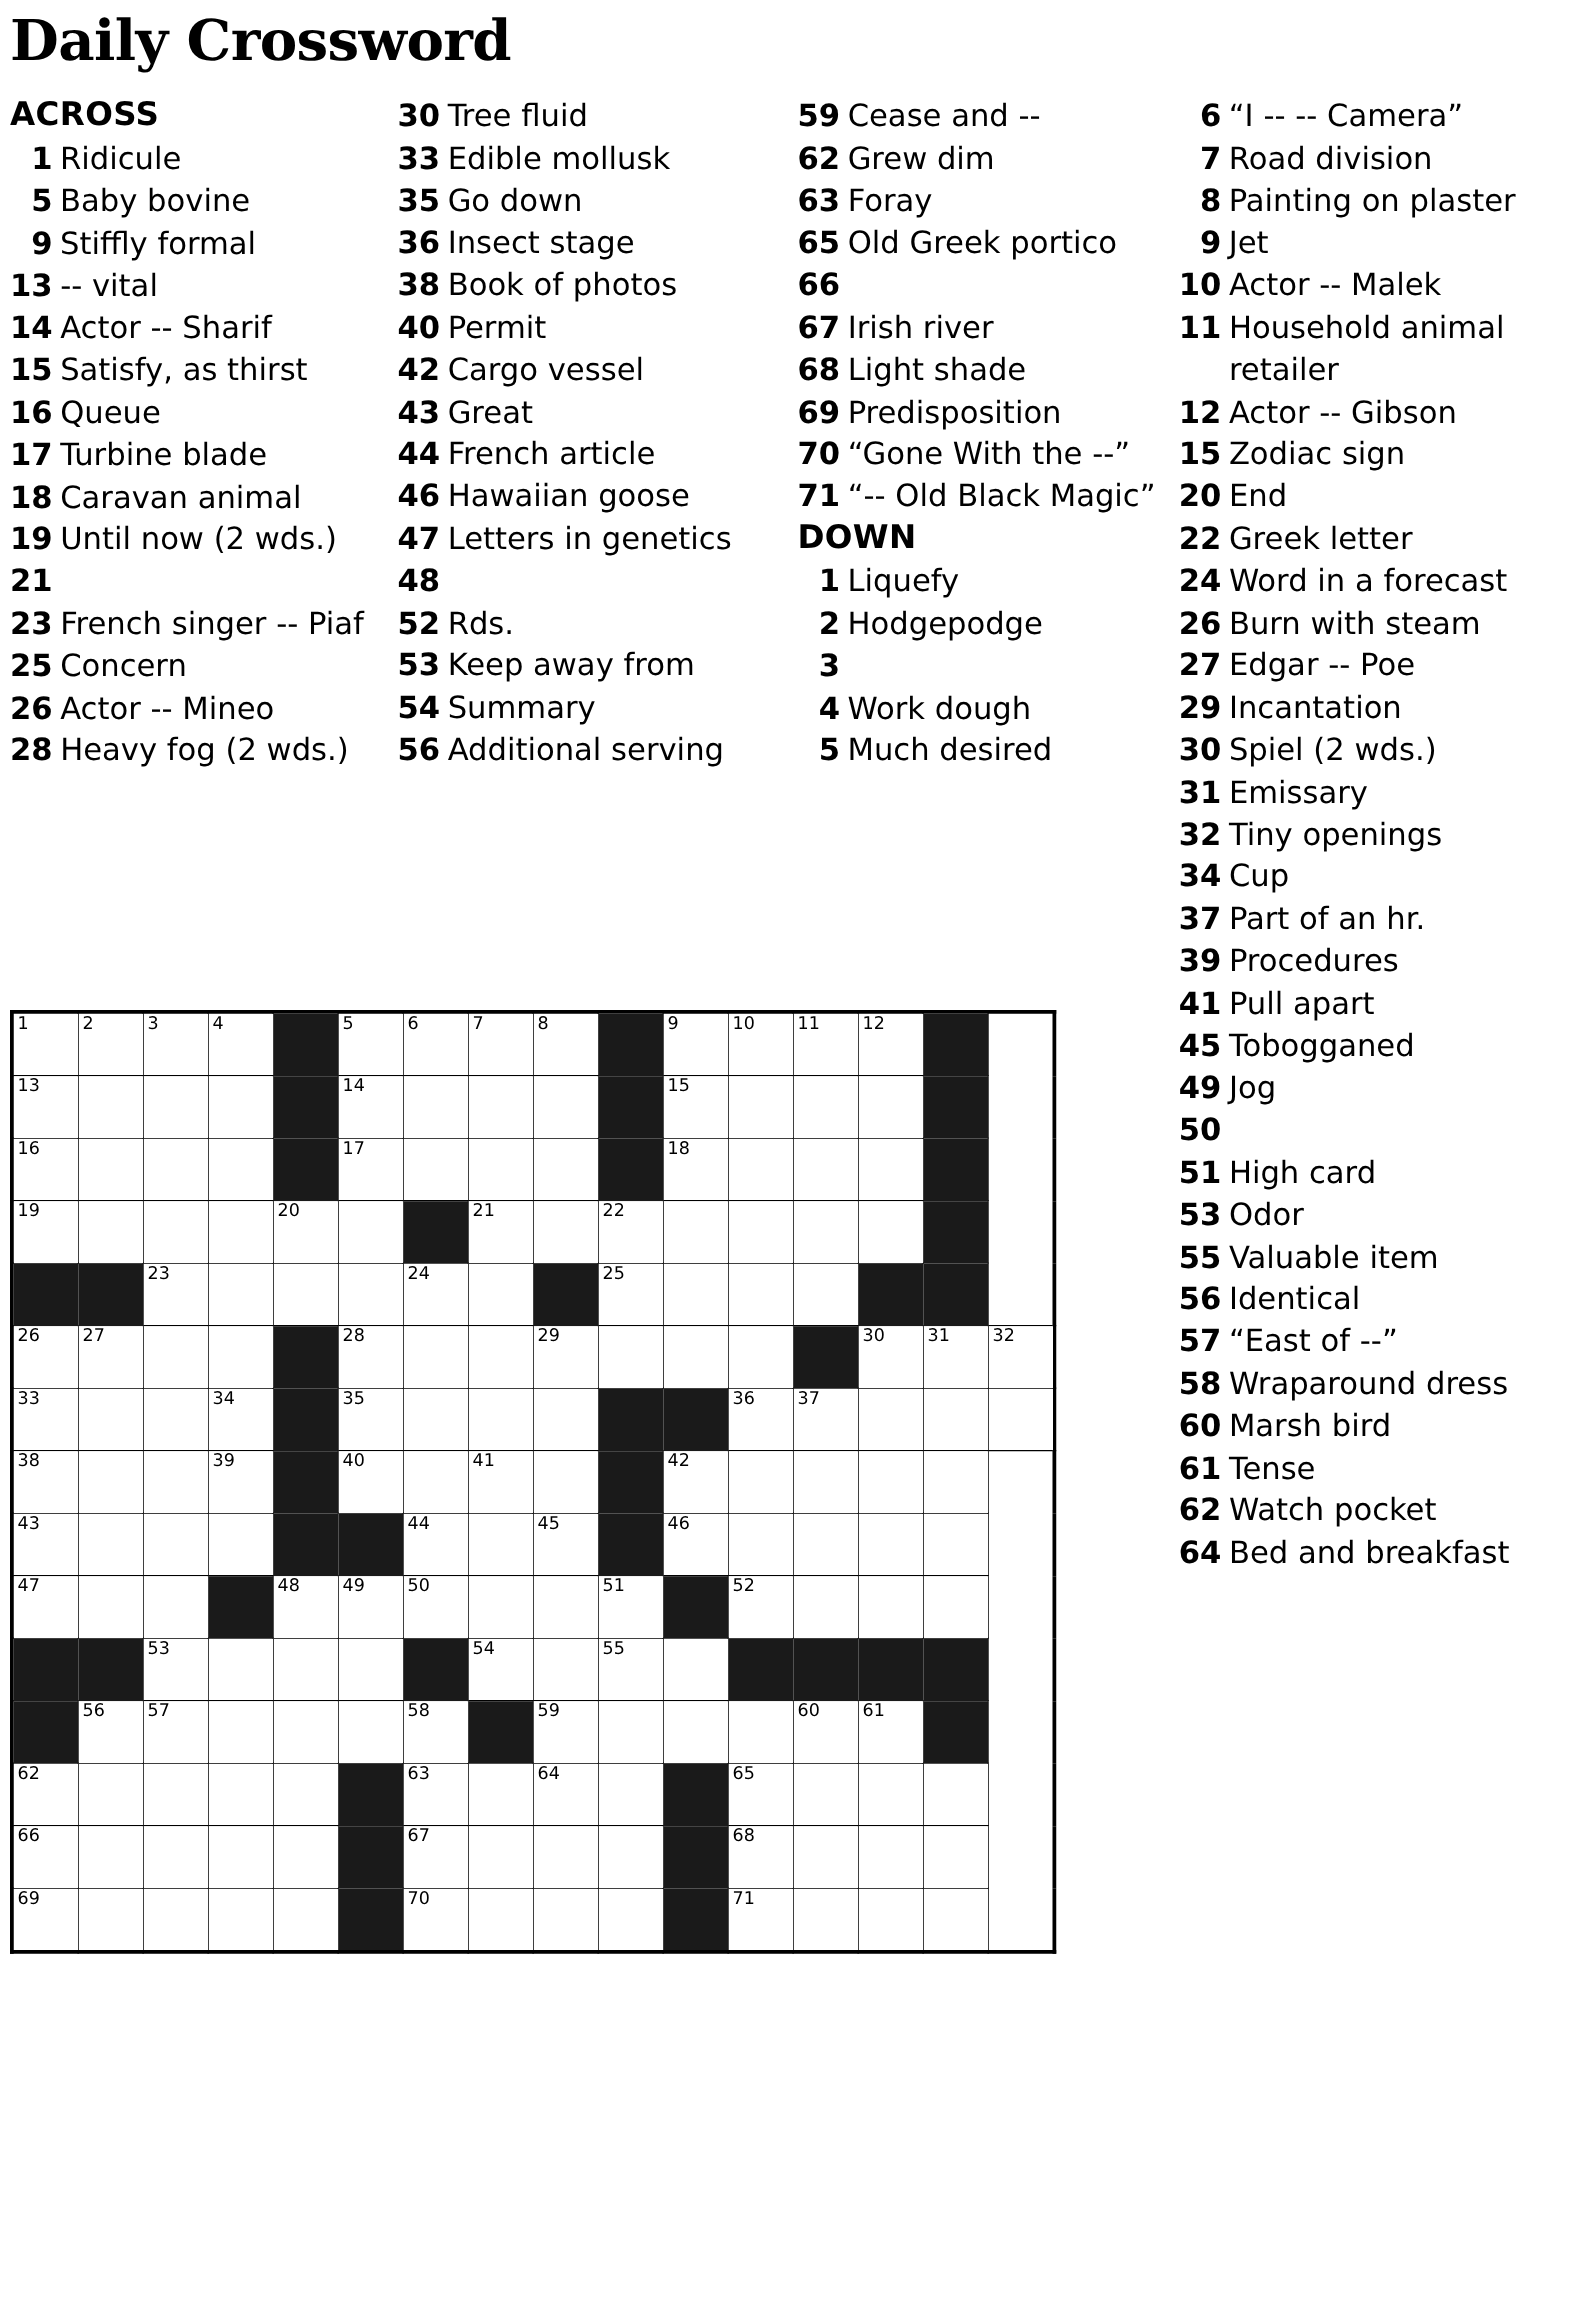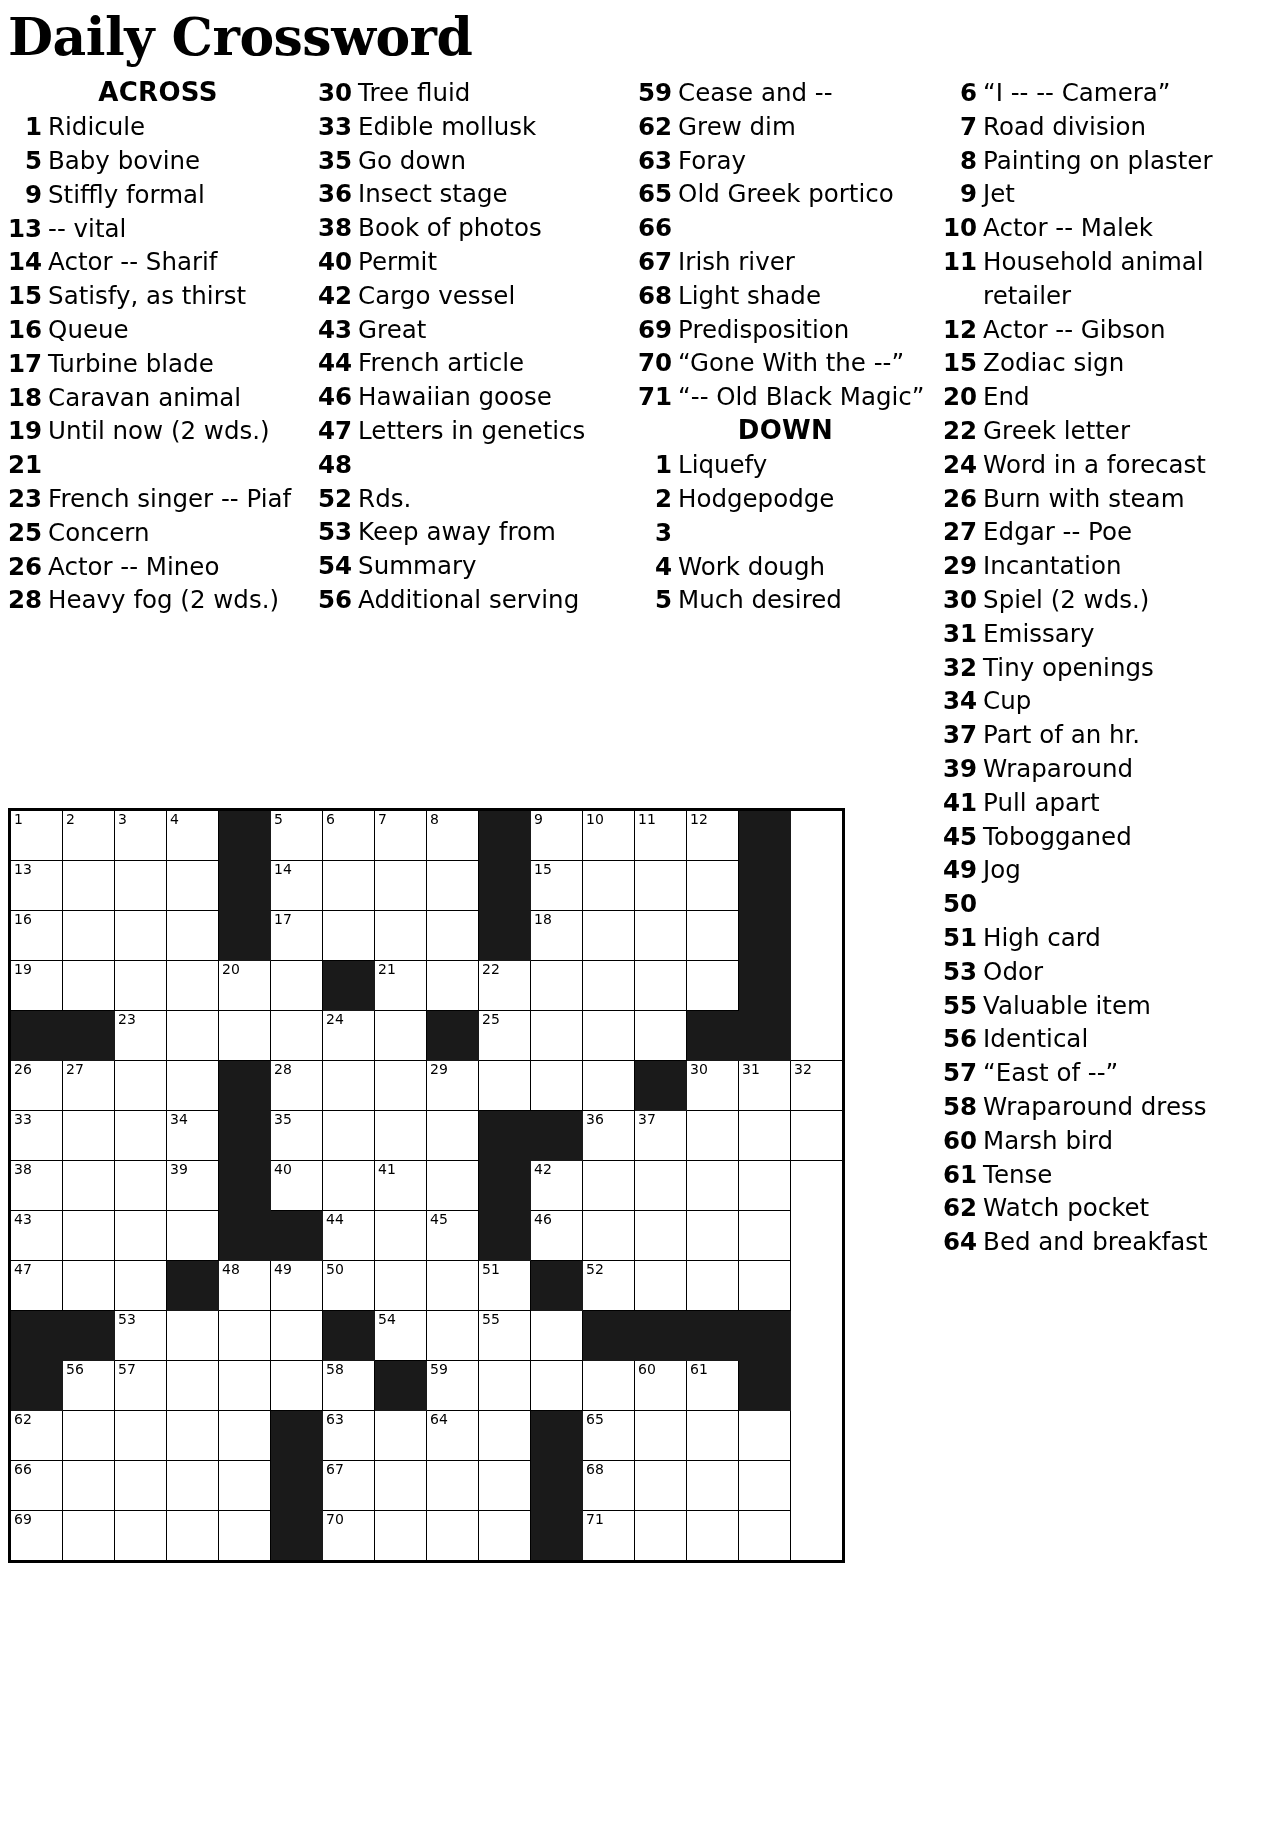--- a/index.html
+++ b/index.html
@@ -17,21 +17,21 @@
   .page {
     position: relative;
     width: 1275px;
     height: 1846px;
     padding: 0;
     box-sizing: border-box;
   }
   .title {
     font-family: "DejaVu Serif", serif;
     font-weight: bold;
-    font-size: 52px;
+    font-size: 45px;
     letter-spacing: -0.5px;
     margin: 8px 0 2px 8px;
     line-height: 1.1;
   }
 
   
   .clue-area {
     position: absolute;
     left: 8px;
     top: 68px;
@@ -48,21 +48,20 @@
   .col-3 { width: 305px; }
   .col-4 { width: 320px; }
 
   .section-head {
     font-family: "DejaVu Sans", sans-serif;
     font-weight: bold;
     font-size: 26px;
     line-height: 1.28;
     margin: 0 0 1px 0;
     letter-spacing: 0.3px;
-    text-align: center;
   }
   ul.clues {
     list-style: none;
     margin: 0;
     padding: 0;
   }
   ul.clues li {
     display: flex;
     align-items: flex-start;
     font-size: 24.5px;
@@ -390,21 +389,21 @@
           <li>
             <span class="num">34</span>
             <span class="txt">Cup</span>
           </li>
           <li>
             <span class="num">37</span>
             <span class="txt">Part of an hr.</span>
           </li>
           <li>
             <span class="num">39</span>
-            <span class="txt">Wraparound</span>
+            <span class="txt">Procedures</span>
           </li>
           <li>
             <span class="num">41</span>
             <span class="txt">Pull apart</span>
           </li>
           <li>
             <span class="num">45</span>
             <span class="txt">Tobogganed</span>
           </li>
           <li>

